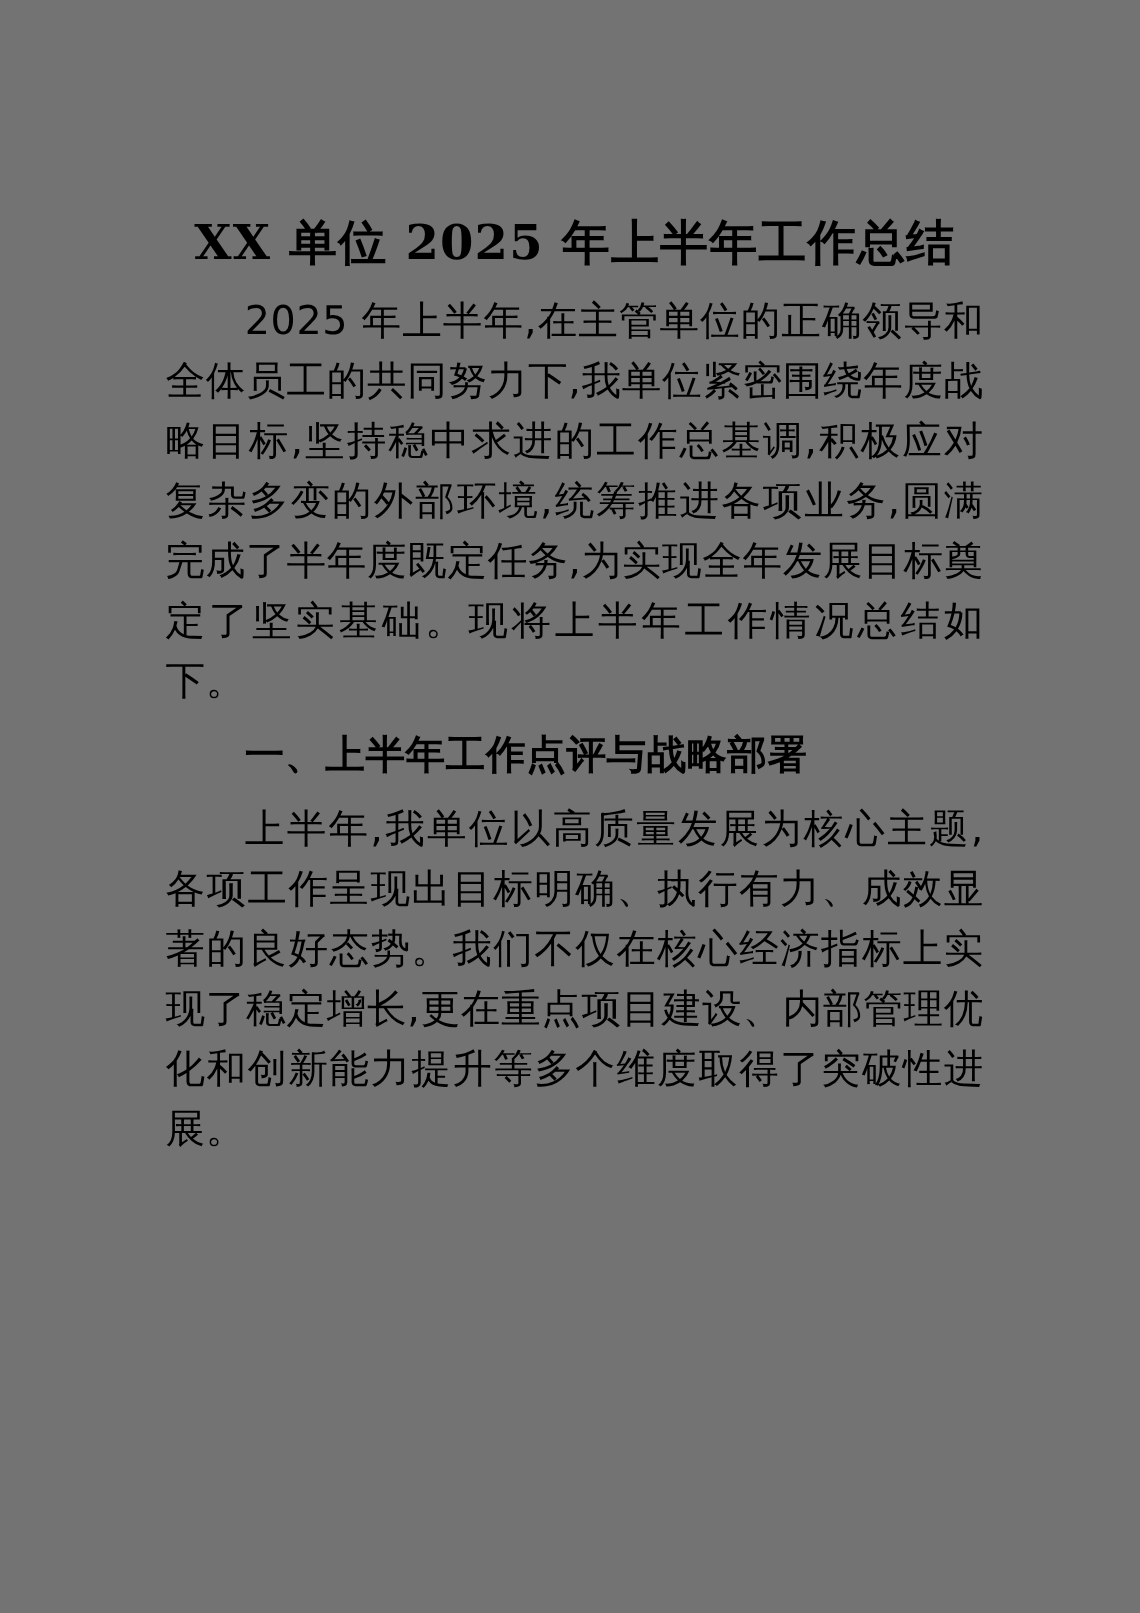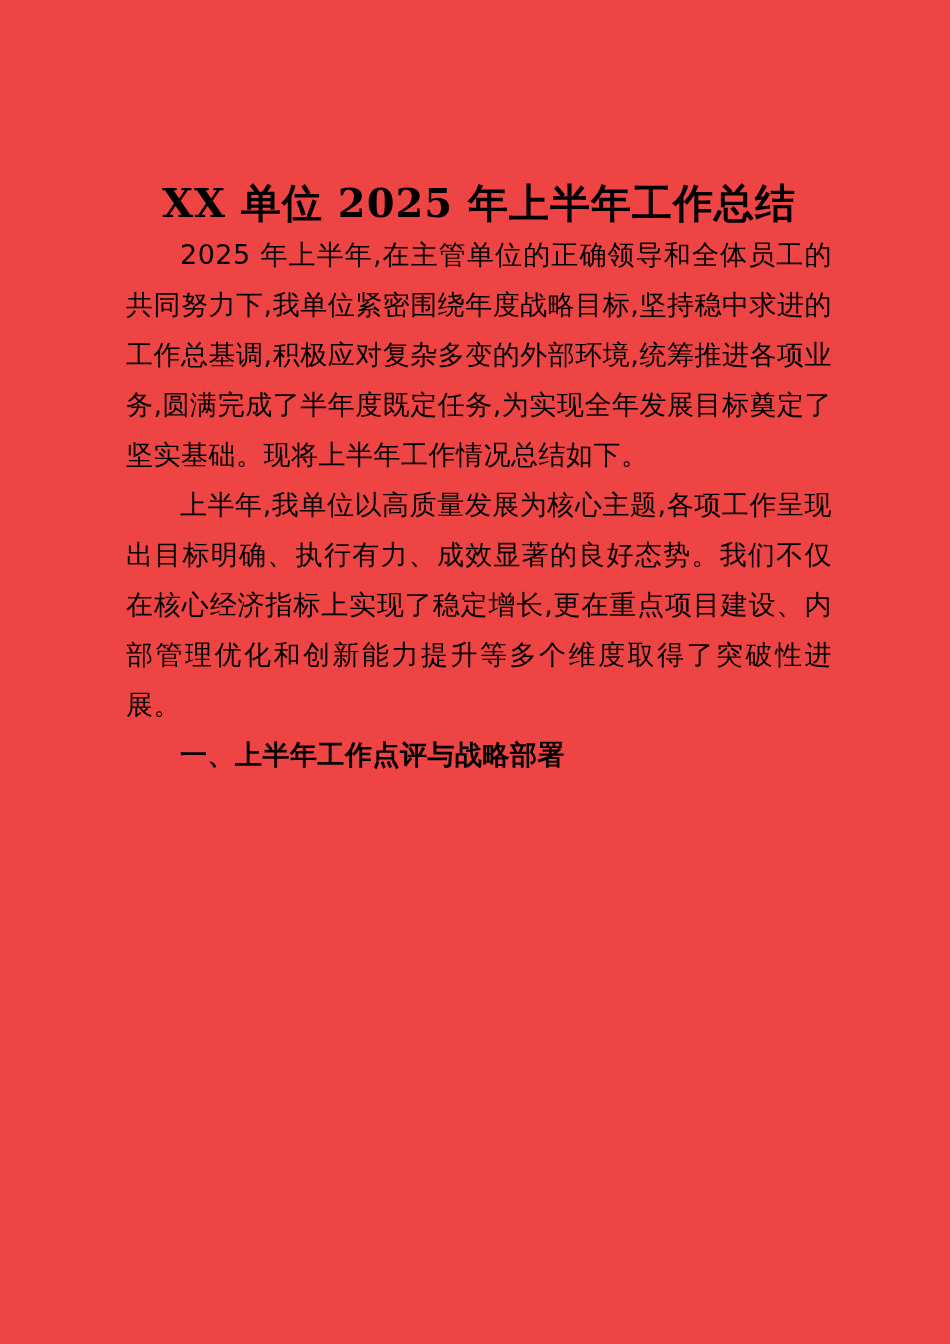--- a/index.html
+++ b/index.html
@@ -4,21 +4,21 @@
 <style>
   html, body {
     margin: 0;
     padding: 0;
     background: #ffffff;
   }
   .page {
     position: relative;
     width: 950px;
     height: 1344px;
-    background: #ef4444;
+    background: #737373;
     color: #000000;
     overflow: hidden;
   }
   .content {
     position: absolute;
     left: 126px;
     top: 176px;
     width: 706px;
   }
   .doc-title {
@@ -26,44 +26,44 @@
     font-weight: 700;
     font-size: 40px;
     line-height: 54px;
     text-align: center;
     letter-spacing: 1px;
     white-space: nowrap;
     margin: 0;
   }
   .para {
     font-family: "DejaVu Sans", "Liberation Sans", sans-serif;
-    font-size: 27px;
+    font-size: 33px;
     line-height: 50px;
     text-align: justify;
     text-justify: inter-character;
     text-indent: 2em;
     letter-spacing: 0.5px;
-    margin: 0;
+    margin: 12px;
   }
   .heading {
     font-weight: 700;
   }
   .subheading {
     font-weight: 400;
   }
 </style>
 </head>
 <body>
 
 <div class="page">
   <div class="content">
     <h1 class="doc-title">XX 单位 2025 年上半年工作总结</h1>
 
     <p class="para">2025 年上半年,在主管单位的正确领导和全体员工的共同努力下,我单位紧密围绕年度战略目标,坚持稳中求进的工作总基调,积极应对复杂多变的外部环境,统筹推进各项业务,圆满完成了半年度既定任务,为实现全年发展目标奠定了坚实基础。现将上半年工作情况总结如下。</p>
 
+    <p class="para heading">一、上半年工作点评与战略部署</p>
+
     <p class="para">上半年,我单位以高质量发展为核心主题,各项工作呈现出目标明确、执行有力、成效显著的良好态势。我们不仅在核心经济指标上实现了稳定增长,更在重点项目建设、内部管理优化和创新能力提升等多个维度取得了突破性进展。</p>
-
-    <p class="para heading">一、上半年工作点评与战略部署</p>
 
 
 
   </div>
 </div>
 
 </body></html>

